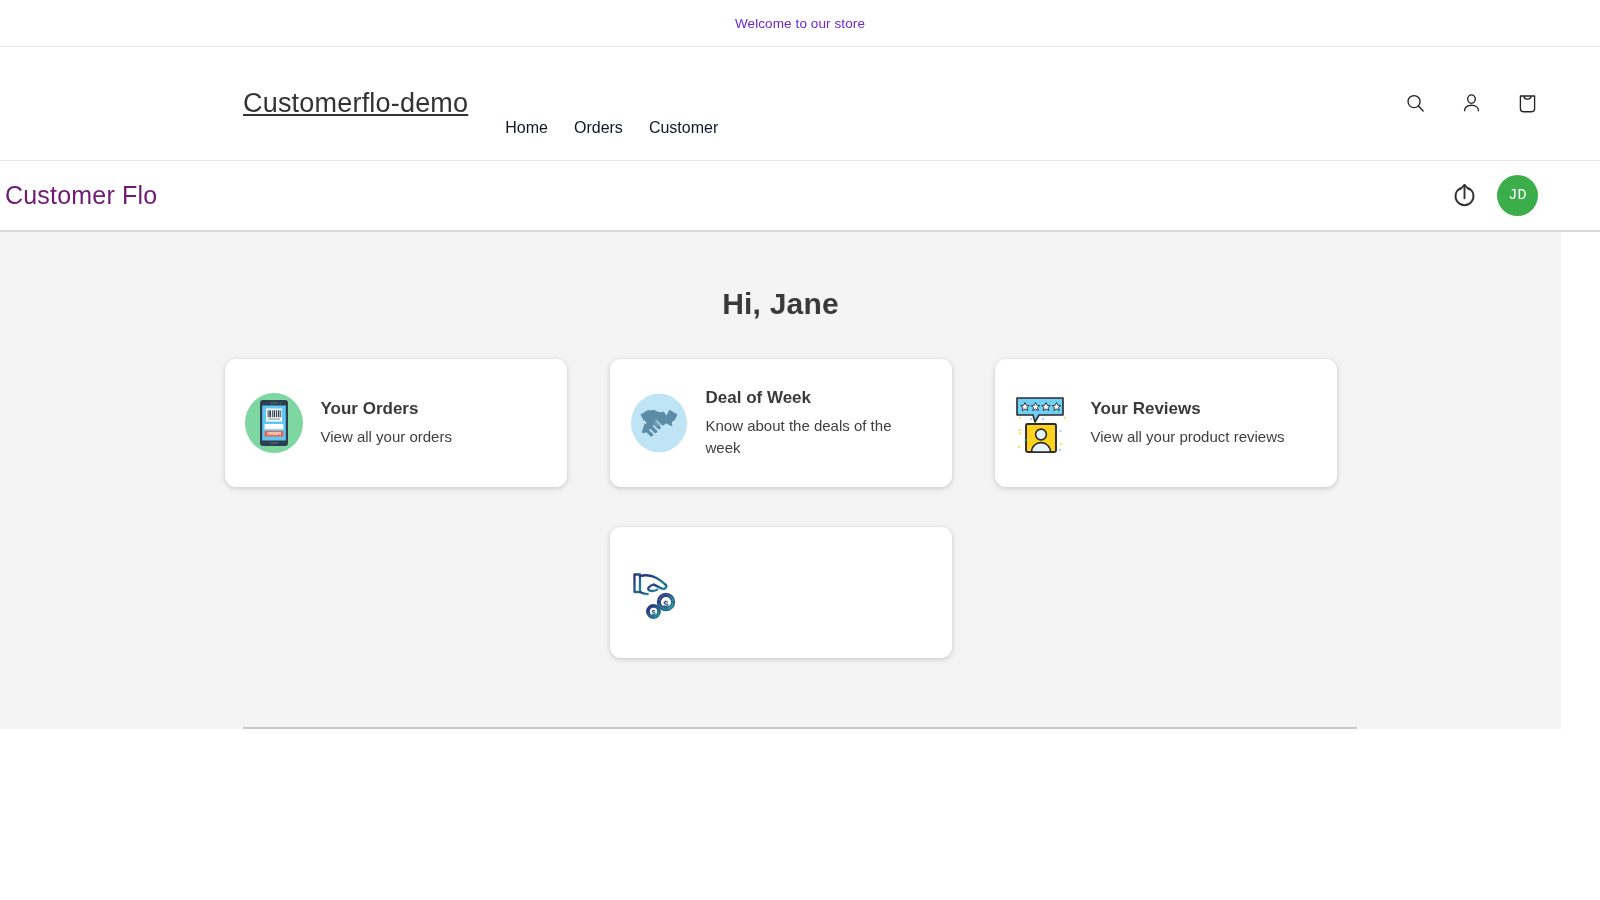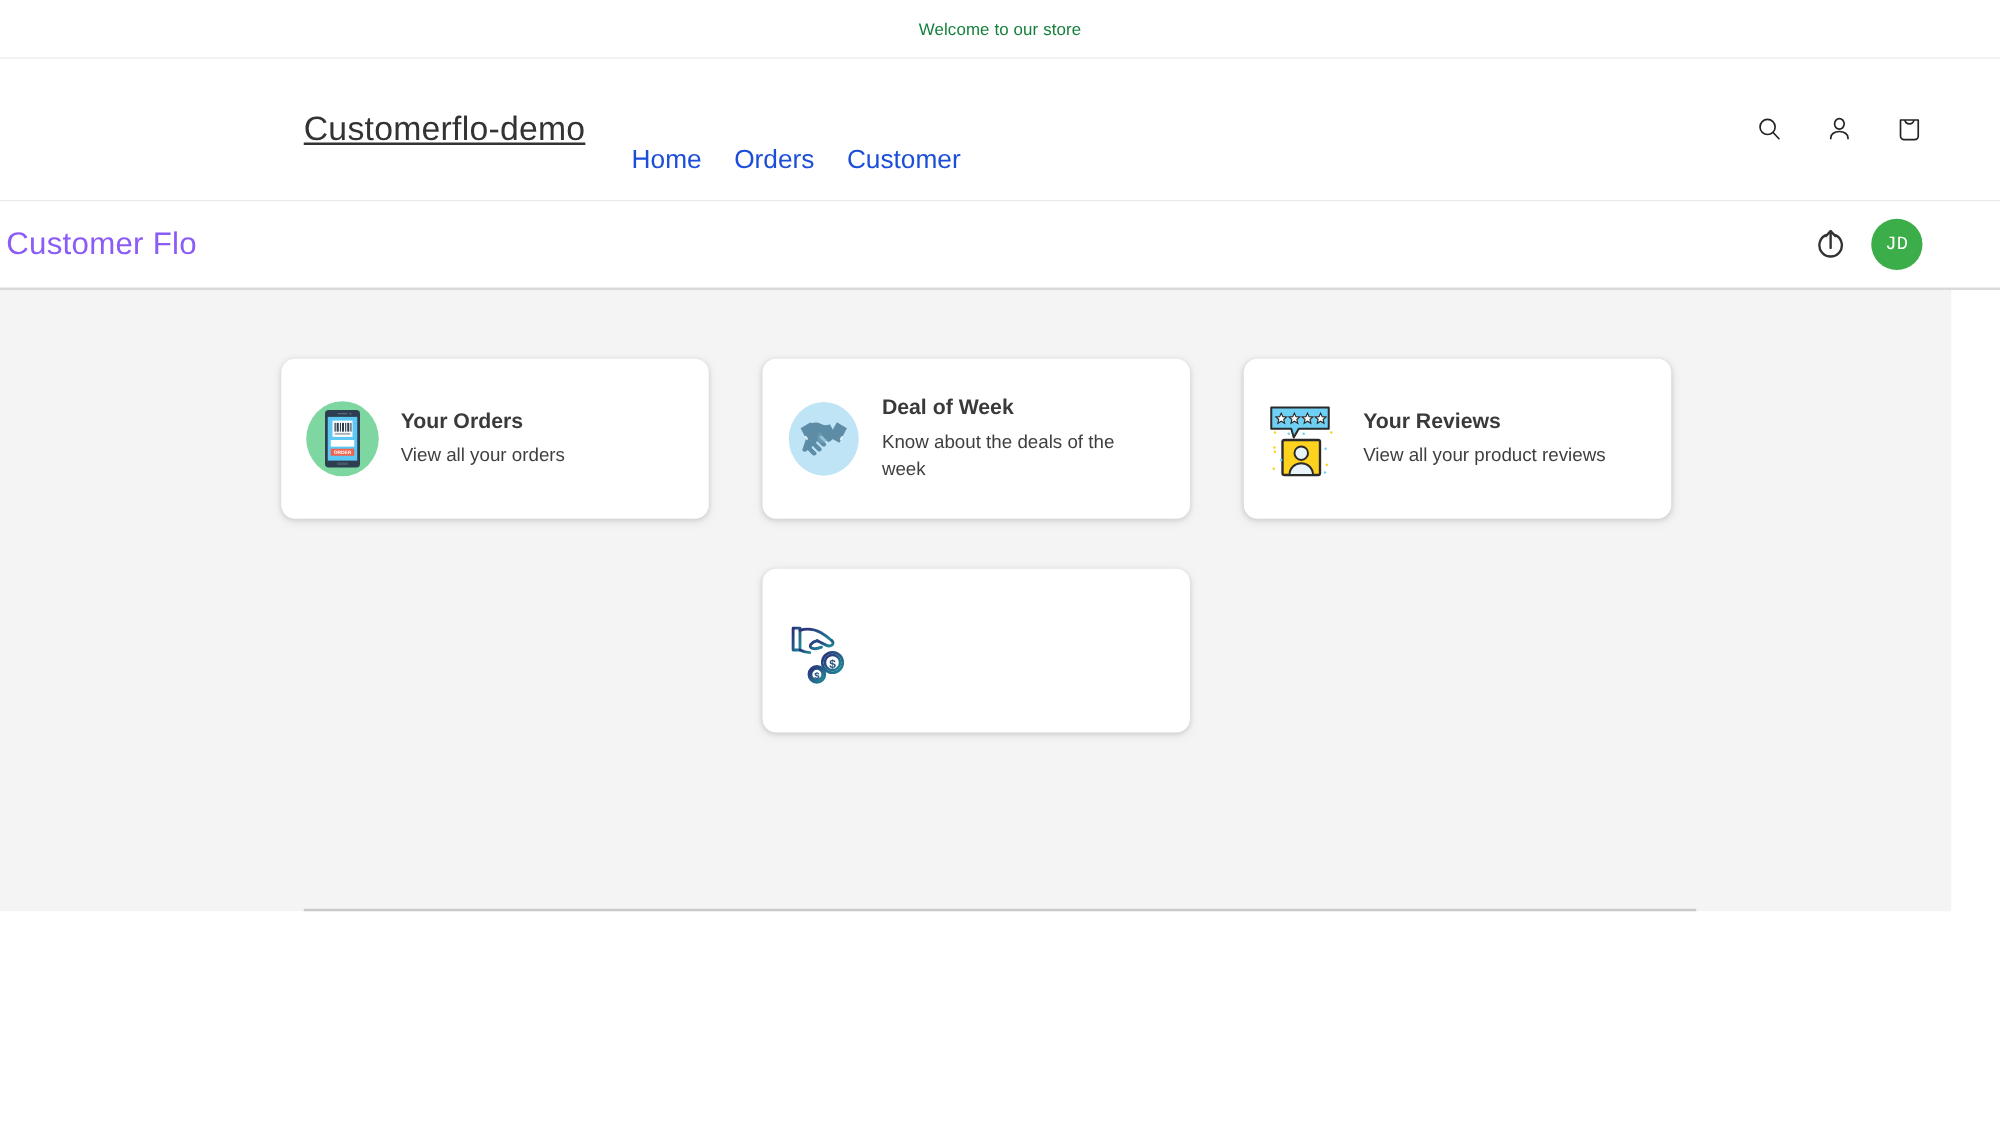--- a/index.html
+++ b/index.html
@@ -11,42 +11,42 @@
   }
 
   
   .announcement {
     height: 47px;
     display: flex; align-items: center; justify-content: center;
     border-bottom: 1px solid #e8e8e8;
     background: #ffffff;
   }
   .announcement-text {
-    font-size: 13.5px; color: #15803d; letter-spacing: .1px;
+    font-size: 13.5px; color: #6d28d9; letter-spacing: .1px;
     font-family: "Liberation Sans", sans-serif; font-weight: 400;
   }
 
   
   .store-header {
     height: 114px;
     display: flex; align-items: center;
     padding: 0 60px 0 243px;
     border-bottom: 1px solid #e8e8e8;
     background: #ffffff;
     position: relative;
   }
   .store-logo {
     font-family: "Liberation Sans", sans-serif;
     font-size: 27px; font-weight: 400; color: #333333;
     letter-spacing: .2px; white-space: nowrap;
   }
   .store-nav { display: flex; align-items: center; gap: 26px; margin-left: 37px; }
   .store-nav-link {
     font-family: "Liberation Sans", sans-serif;
-    font-size: 21px; color: #1d4ed8; text-decoration: none; white-space: nowrap; margin-top: 48px;
+    font-size: 16px; color: #0f172a; text-decoration: none; white-space: nowrap; margin-top: 48px;
   }
   .header-actions {
     position: absolute; right: 56px; top: 50%; transform: translateY(-50%);
     display: flex; align-items: center; gap: 22px;
   }
   .header-icon-btn {
     width: 34px; height: 34px;
     display: flex; align-items: center; justify-content: center;
     background: none; border: none; cursor: pointer; color: #232323;
   }
@@ -55,21 +55,21 @@
   .app-bar {
     height: 71px;
     display: flex; align-items: center; justify-content: space-between;
     padding: 0 40px 0 5px;
     background: #ffffff;
     border-bottom: 2px solid #d9d9d9;
     position: relative;
   }
   .app-title {
     font-family: "Liberation Sans", sans-serif;
-    font-size: 25px; font-weight: 400; color: #8b5cf6; letter-spacing: .2px;
+    font-size: 25px; font-weight: 400; color: #701a75; letter-spacing: .2px;
   }
   .app-bar-right { display: flex; align-items: center; gap: 18px; padding-right: 22px;}
   .share-btn {
     width: 30px; height: 30px; display:flex; align-items:center; justify-content:center;
     background: none; border: none; cursor: pointer; color: #333333;
   }
   .avatar {
     width: 41px; height: 41px; border-radius: 50%;
     display: flex; align-items: center; justify-content: center;
     color: #ffffff; font-size: 15px; font-weight: 400;
@@ -181,20 +181,21 @@
       </svg>
     </button>
     <div class="avatar" id="avatar-el" style="background: rgb(59, 174, 74);">
       <span>JD</span>
     </div>
   </div>
 </div>
 
 <div class="main-panel" style="background: rgb(244, 244, 244);">
 
+  <h1 class="greeting">Hi, Jane</h1>
 
   <div class="card-grid">
 
     <div class="card">
       <div class="card-icon">
         <svg width="62" height="62" viewBox="0 0 62 62">
           <ellipse cx="31" cy="31" rx="29" ry="30" fill="#7ed6a0"></ellipse>
           <rect x="17" y="8" width="28" height="46" rx="3" fill="#2d3e50"></rect>
           <rect x="19.2" y="13.5" width="23.6" height="35" fill="#5ec8f5"></rect>
           <rect x="23" y="16.5" width="16" height="13" fill="#ffffff"></rect>

